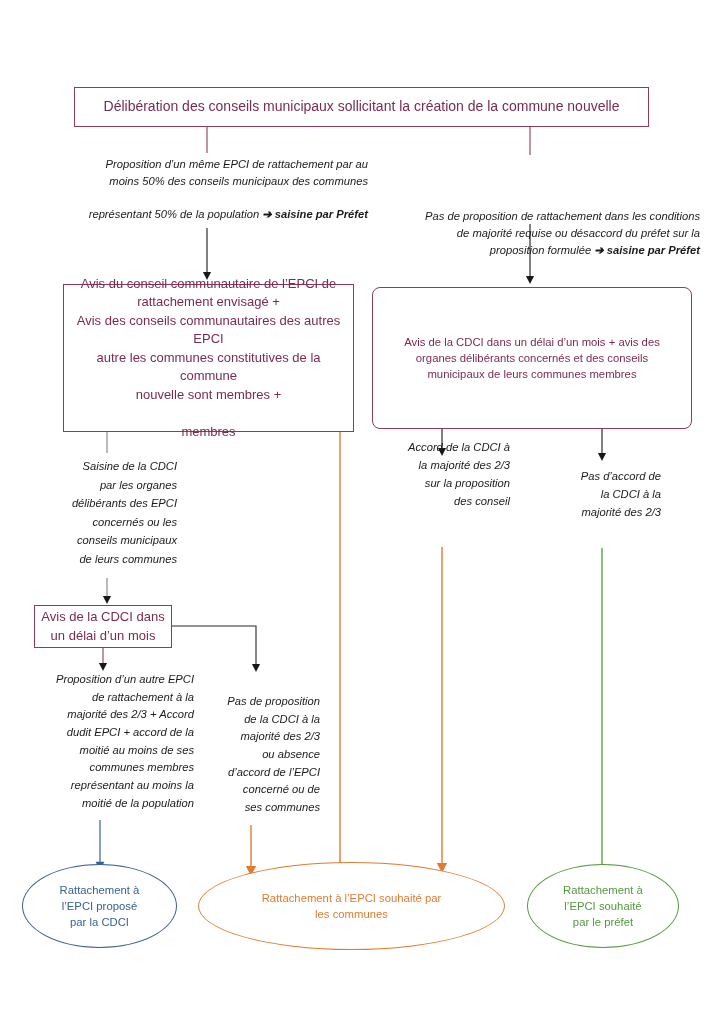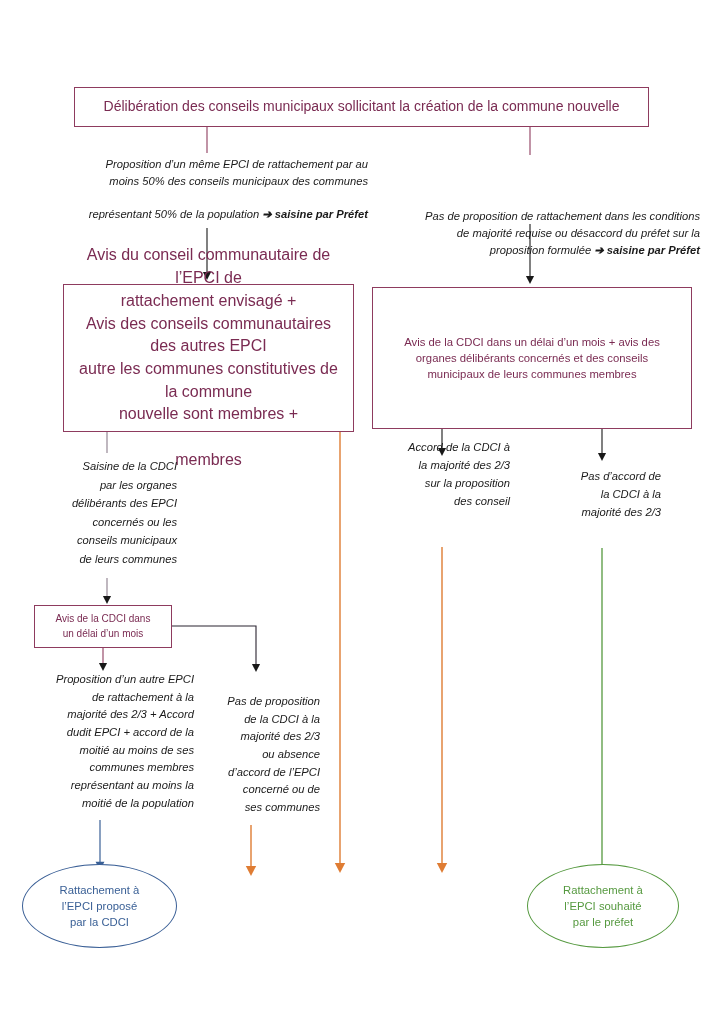--- a/index.html
+++ b/index.html
@@ -14,23 +14,23 @@
   .box{
     position:absolute;box-sizing:border-box;
     border:1px solid #8e3b5e;
     background:#ffffff;
     color:#7a2b52;
     display:flex;align-items:center;justify-content:center;
     text-align:center;
     line-height:1.42;
   }
   #top-box{left:74px;top:87px;width:575px;height:40px;font-size:14px;}
-  #left-box{left:63px;top:284px;width:291px;height:148px;font-size:16px;padding:4px 10px;}
-  #right-box{left:372px;top:287px;width:320px;height:142px;font-size:11.3px;padding:4px 16px;}
-  #cdci-box{left:34px;top:605px;width:138px;height:43px;font-size:10px;padding:2px 6px;}
+  #left-box{left:63px;top:284px;width:291px;height:148px;font-size:13px;padding:4px 10px;}
+  #right-box{left:372px;top:287px;width:320px;height:142px;font-size:11.3px;padding:4px 16px;border-radius:8px;}
+  #cdci-box{left:34px;top:605px;width:138px;height:43px;font-size:13px;padding:2px 6px;}
 
   .note{
     position:absolute;box-sizing:border-box;
     font-style:italic;color:#1a1a1a;
     text-align:right;line-height:1.50;
     font-size:11.2px;
   }
   .note b{font-weight:bold;font-style:italic;}
   #note-left-top{left:32px;top:156px;width:336px;}
   #note-right-top{left:378px;top:161px;width:322px;margin-top:47px;}
@@ -192,20 +192,26 @@
   </div>
 
   <div class="ellipse" id="ellipse-blue">
     <div>
       <span>Rattachement à</span><br>
       <span>l’EPCI proposé</span><br>
       <span>par la CDCI</span>
     </div>
   </div>
 
+  <div class="ellipse" id="ellipse-orange">
+    <div>
+      <span>Rattachement à l’EPCI souhaité par</span><br>
+      <span>les communes</span>
+    </div>
+  </div>
 
   <div class="ellipse" id="ellipse-green">
     <div>
       <span>Rattachement à</span><br>
       <span>l’EPCI souhaité</span><br>
       <span>par le préfet</span>
     </div>
   </div>
 
 </div>

